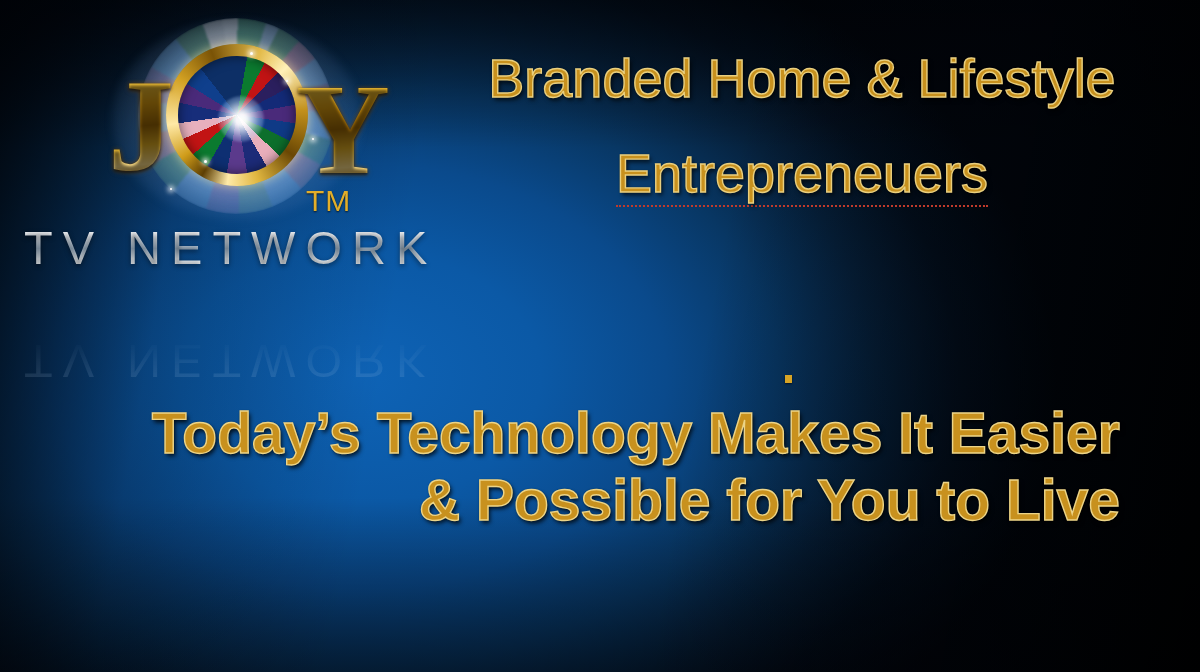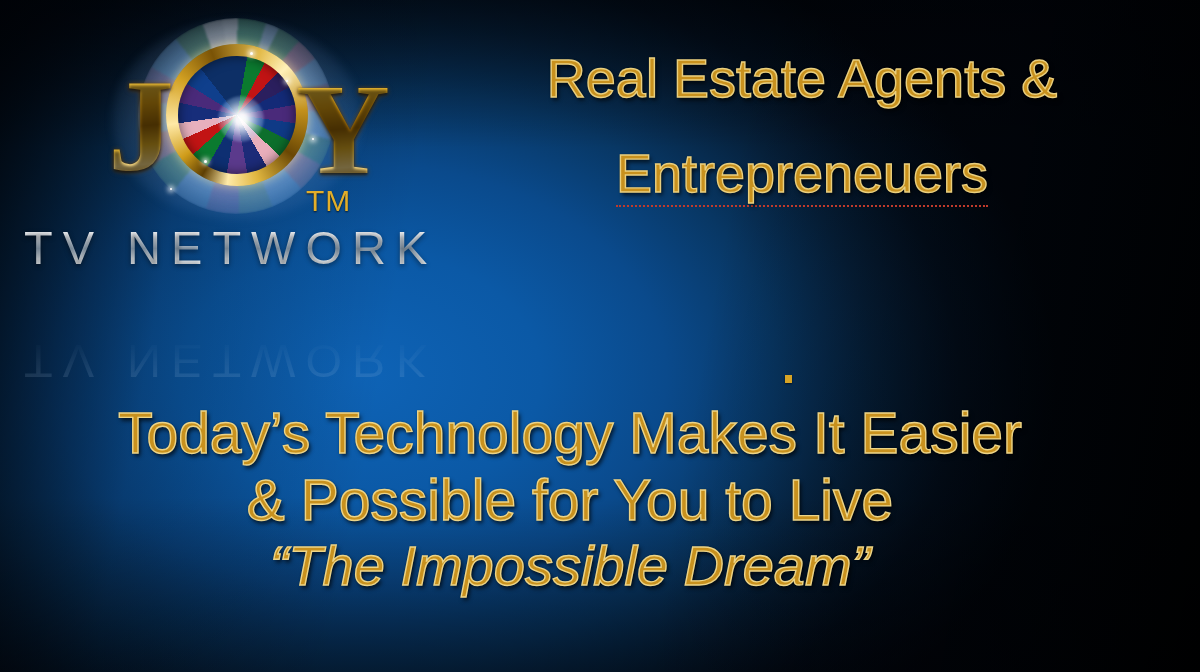--- a/index.html
+++ b/index.html
@@ -282,29 +282,30 @@
     position: absolute;
     left: 20px;
     top: 400px;
     width: 1100px;
     text-align: center;
     z-index: 6;
   }
   .msg-line {
     font-size: 57px;
     line-height: 1.17;
-    font-weight: 400;
+    font-weight: 700;
     white-space: nowrap;
     color: #c8911e;
     -webkit-text-stroke: 1.4px #ecd храм;
     -webkit-text-stroke: 1.4px #ecd persons;
     -webkit-text-stroke: 1.4px #ecd487;
     text-shadow:
        2px 3px 4px rgba(0,0,0,0.78),
        0 0 2px rgba(0,0,0,0.6);
+    text-align: right;
   }
   #msg-line-3 {
     font-style: italic;
     font-size: 56px;
   }
 </style>
 </head>
 <body>
 
 <div id="slide">
@@ -328,25 +329,24 @@
       <span class="joy-letter" id="joy-o">O</span>
       <span class="joy-letter" id="joy-y">Y</span>
       <span id="joy-tm">TM</span>
     </div>
 
     <div id="logo-wordmark">TV NETWORK</div>
     <div id="logo-wordmark-reflection">TV NETWORK</div>
   </div>
 
   <div id="headline">
-    <div class="hl-line">Real Estate Agents &amp;</div>
+    <div class="hl-line">Branded Home &amp; Lifestyle</div>
     <div class="hl-line"><span id="hl-line-4">Entrepreneuers</span></div>
   </div>
 
   <div id="sub-bullet"></div>
 
   <div id="message">
     <div class="msg-line">Today’s Technology Makes It Easier</div>
     <div class="msg-line">&amp; Possible for You to Live</div>
-    <div class="msg-line" id="msg-line-3">“The Impossible Dream”</div>
   </div>
 
 </div>
 
 </body></html>

